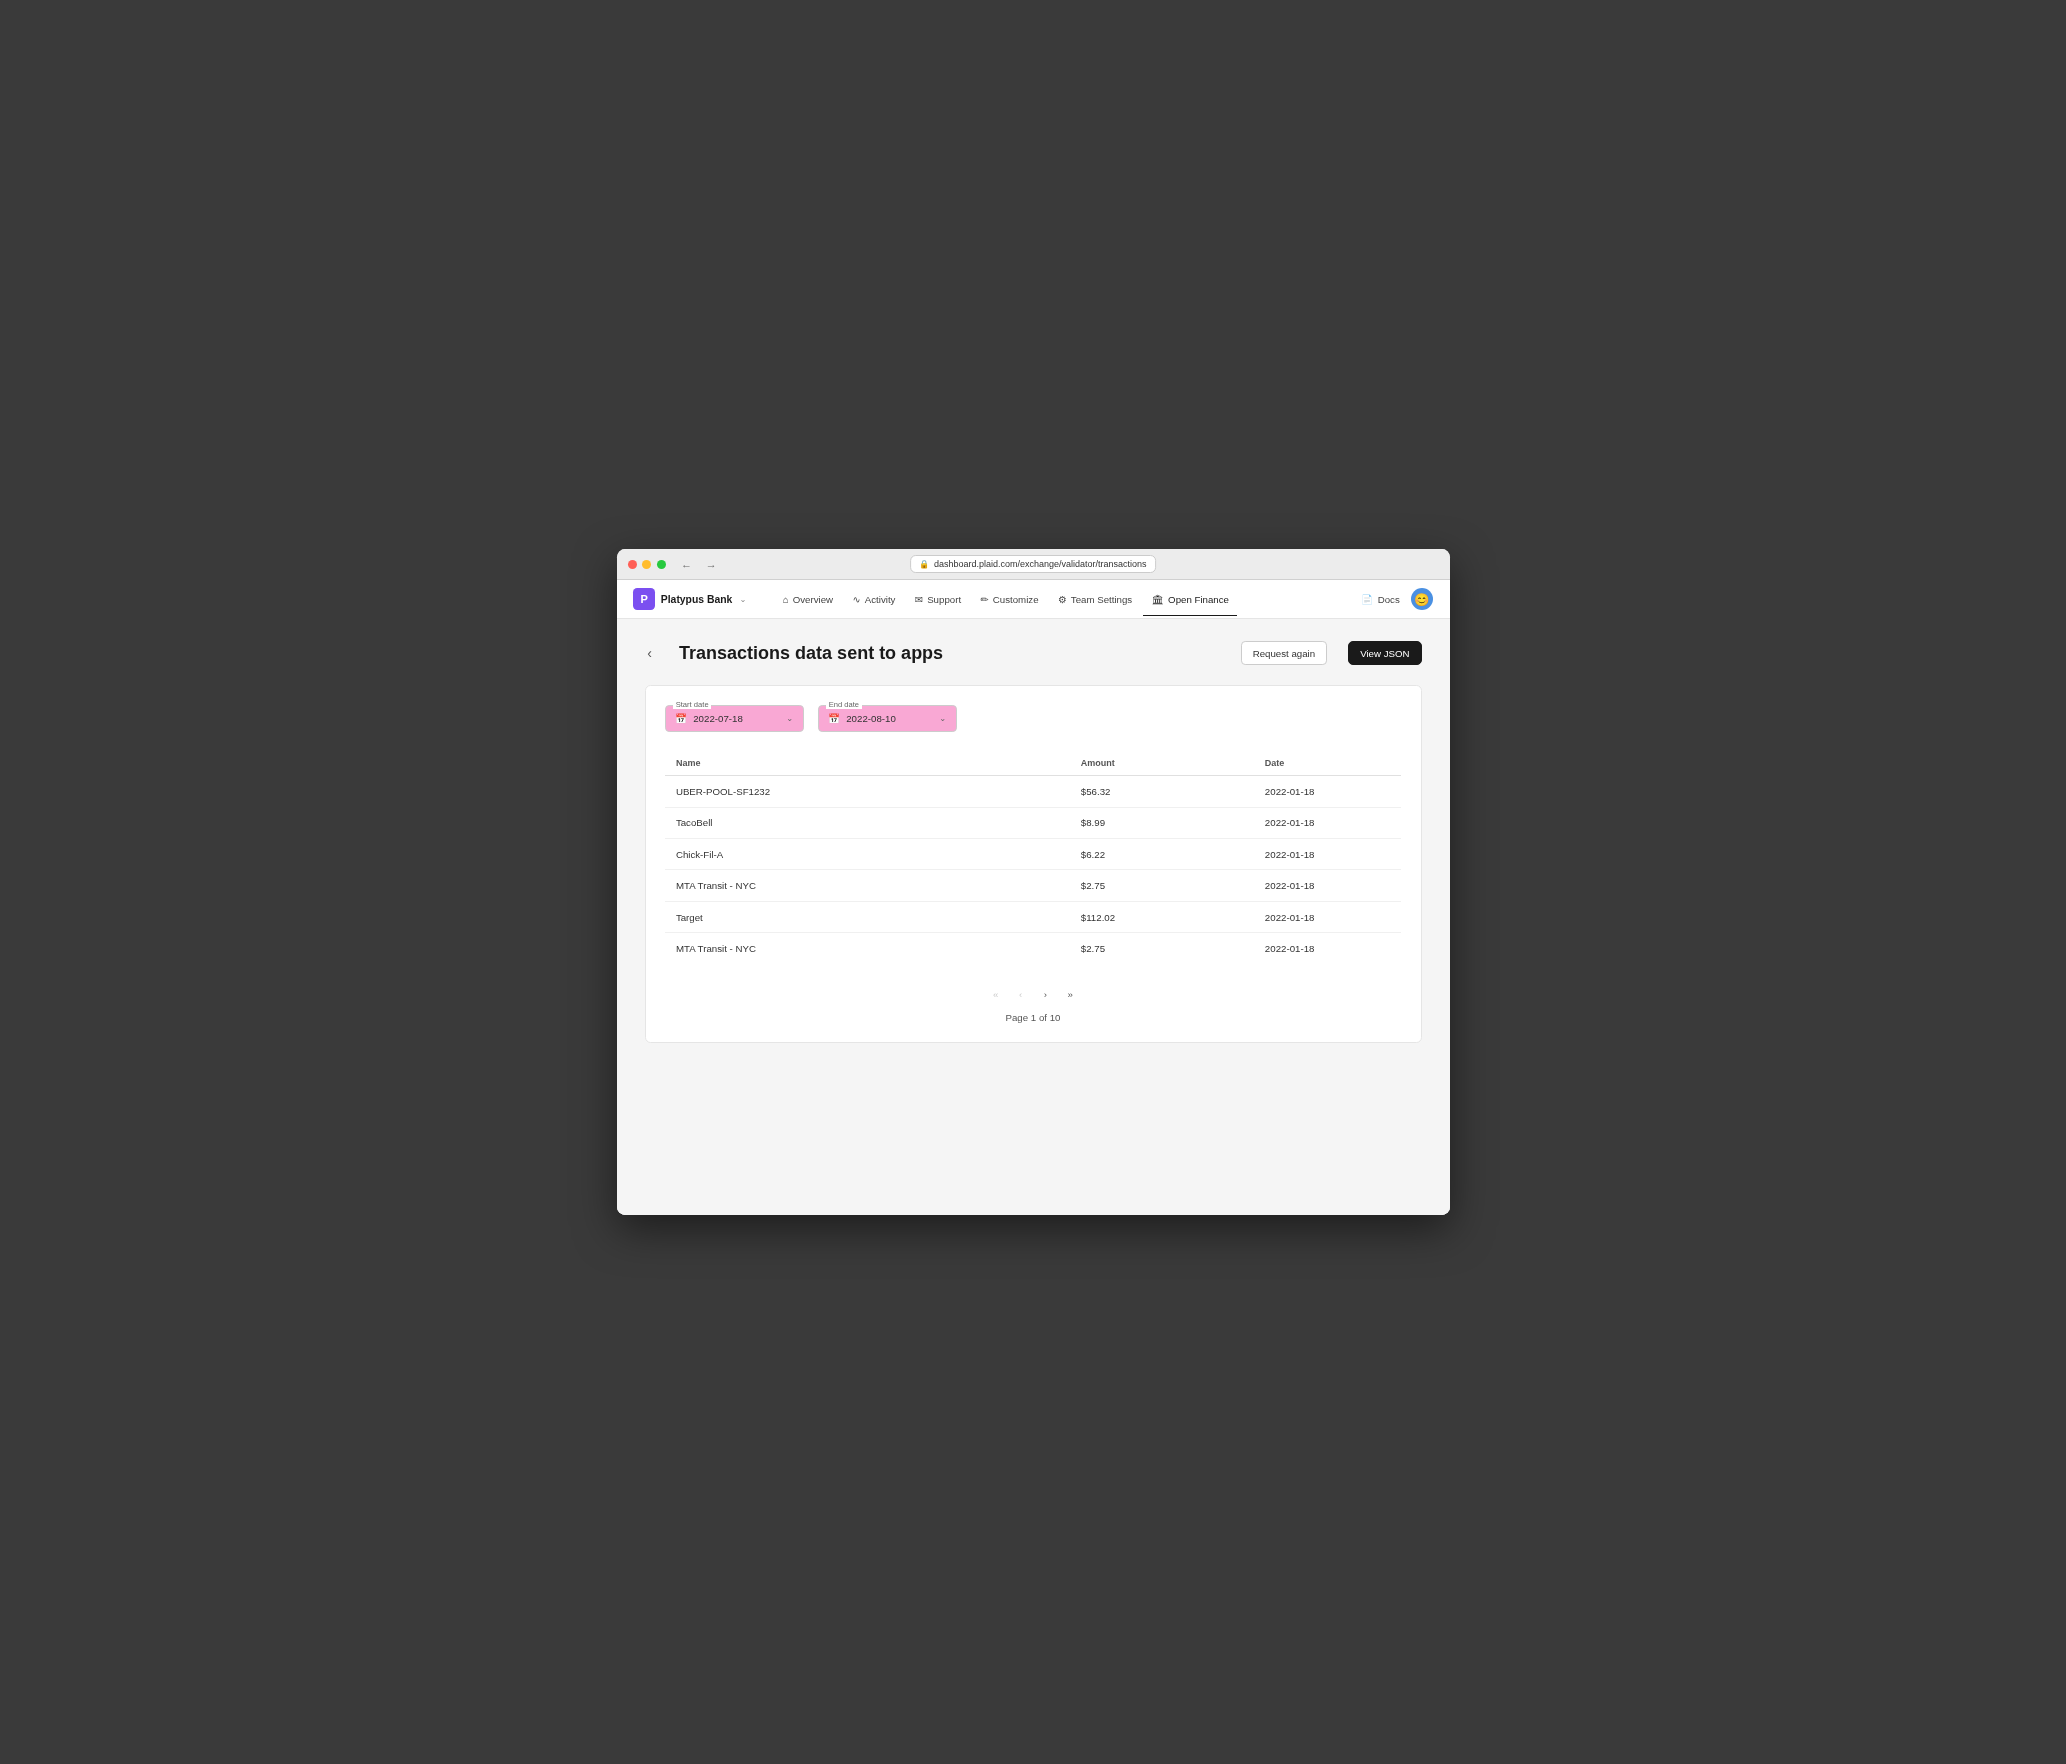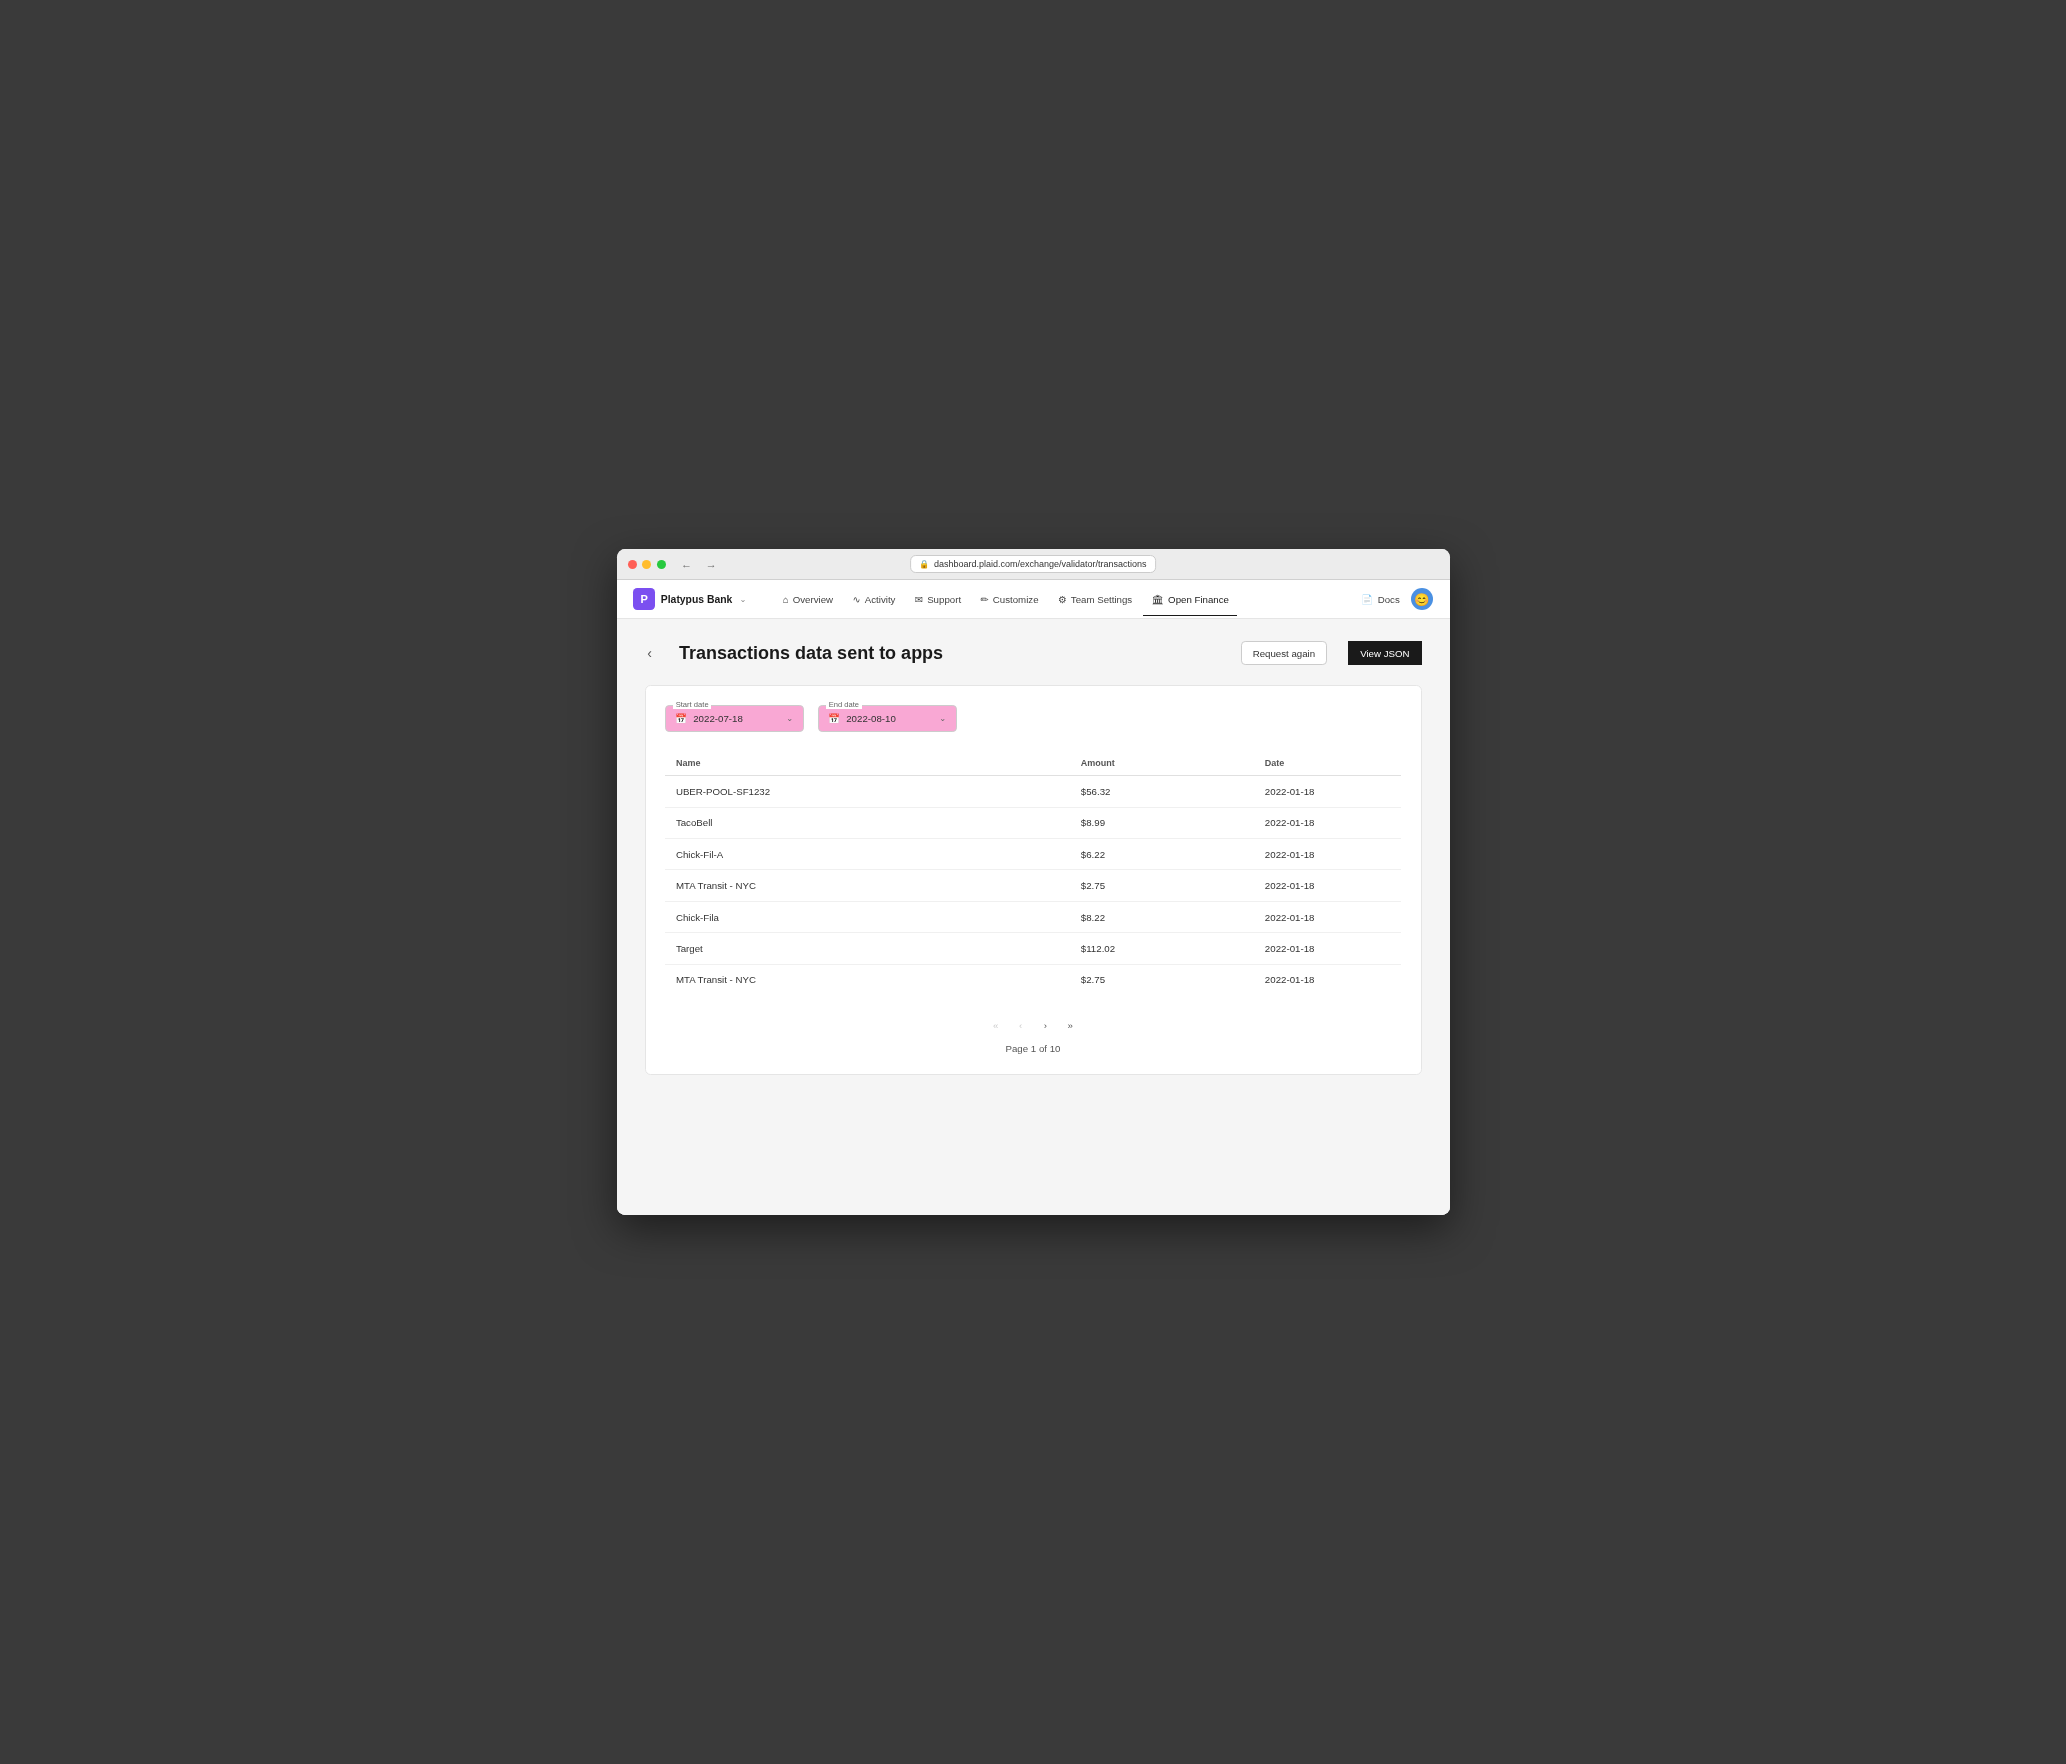--- a/index.html
+++ b/index.html
@@ -214,21 +214,21 @@
       border: 0.7px solid #ccc;
       border-radius: 4.2px;
       padding: 5.6px 11px;
       font-size: 9.7px;
       color: #333;
       cursor: pointer;
     }
     .btn-solid {
       background: #1a1a1a;
       border: 0.7px solid #1a1a1a;
-      border-radius: 0;
+      border-radius: 5px;
       padding: 5.6px 11px;
       font-size: 9.7px;
       color: #fff;
       cursor: pointer;
     }
     
     .card {
       background: #fff;
       border-radius: 5.6px;
       border: 0.7px solid #e5e5e5;
@@ -466,25 +466,20 @@
       <td class="col-name">Chick-Fil-A</td>
       <td class="col-amount">$6.22</td>
       <td class="col-date">2022-01-18</td>
     </tr>
               <tr>
       <td class="col-name">MTA Transit - NYC</td>
       <td class="col-amount">$2.75</td>
       <td class="col-date">2022-01-18</td>
     </tr>
               <tr>
-      <td class="col-name">Chick-Fila</td>
-      <td class="col-amount">$8.22</td>
-      <td class="col-date">2022-01-18</td>
-    </tr>
-              <tr>
       <td class="col-name">Target</td>
       <td class="col-amount">$112.02</td>
       <td class="col-date">2022-01-18</td>
     </tr>
               <tr>
       <td class="col-name">MTA Transit - NYC</td>
       <td class="col-amount">$2.75</td>
       <td class="col-date">2022-01-18</td>
     </tr>
             </tbody>

